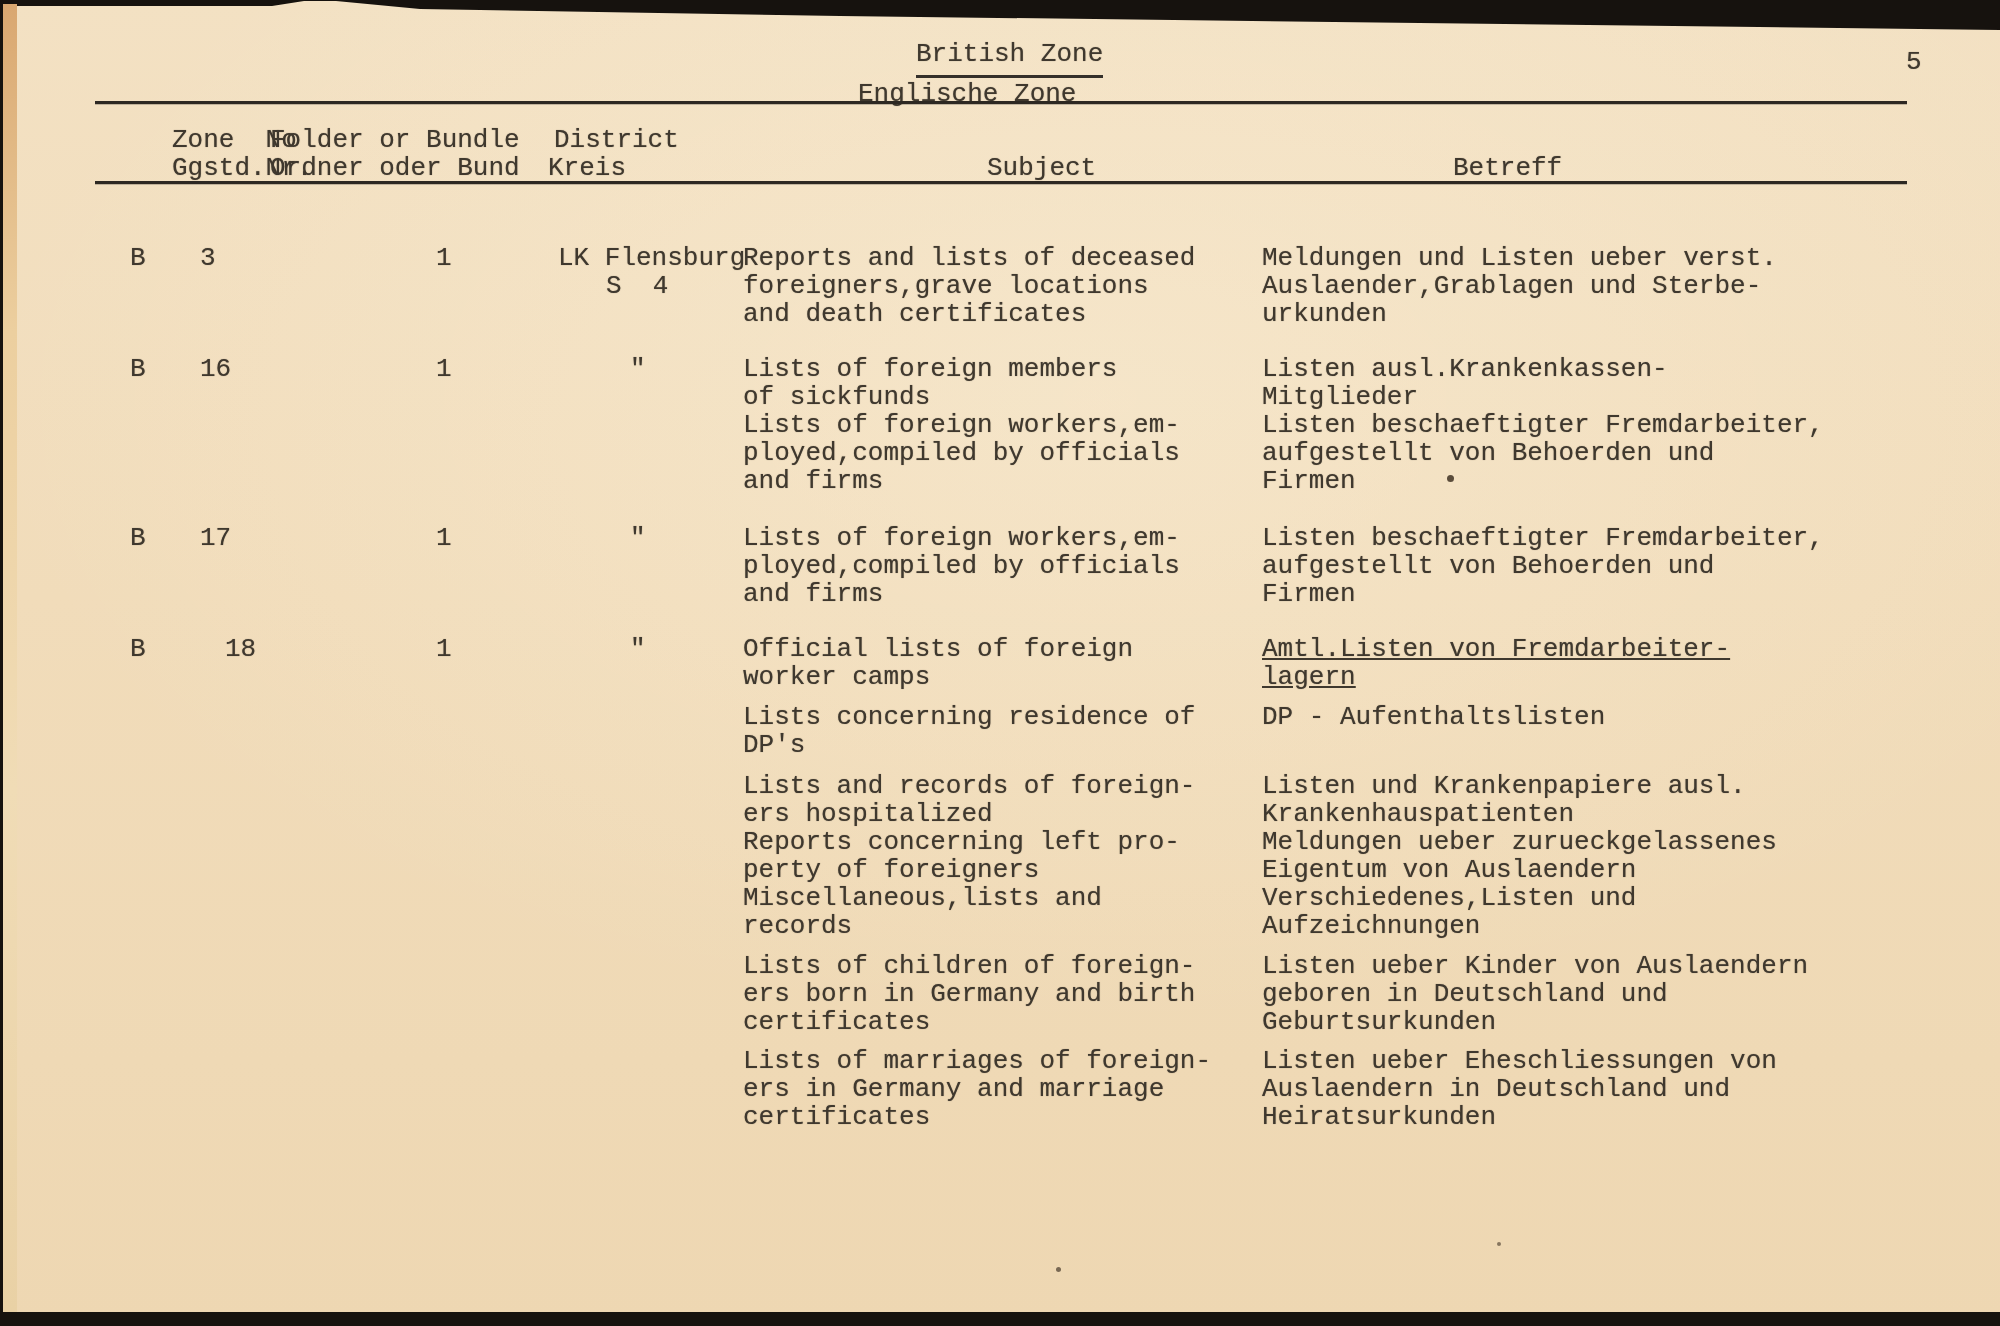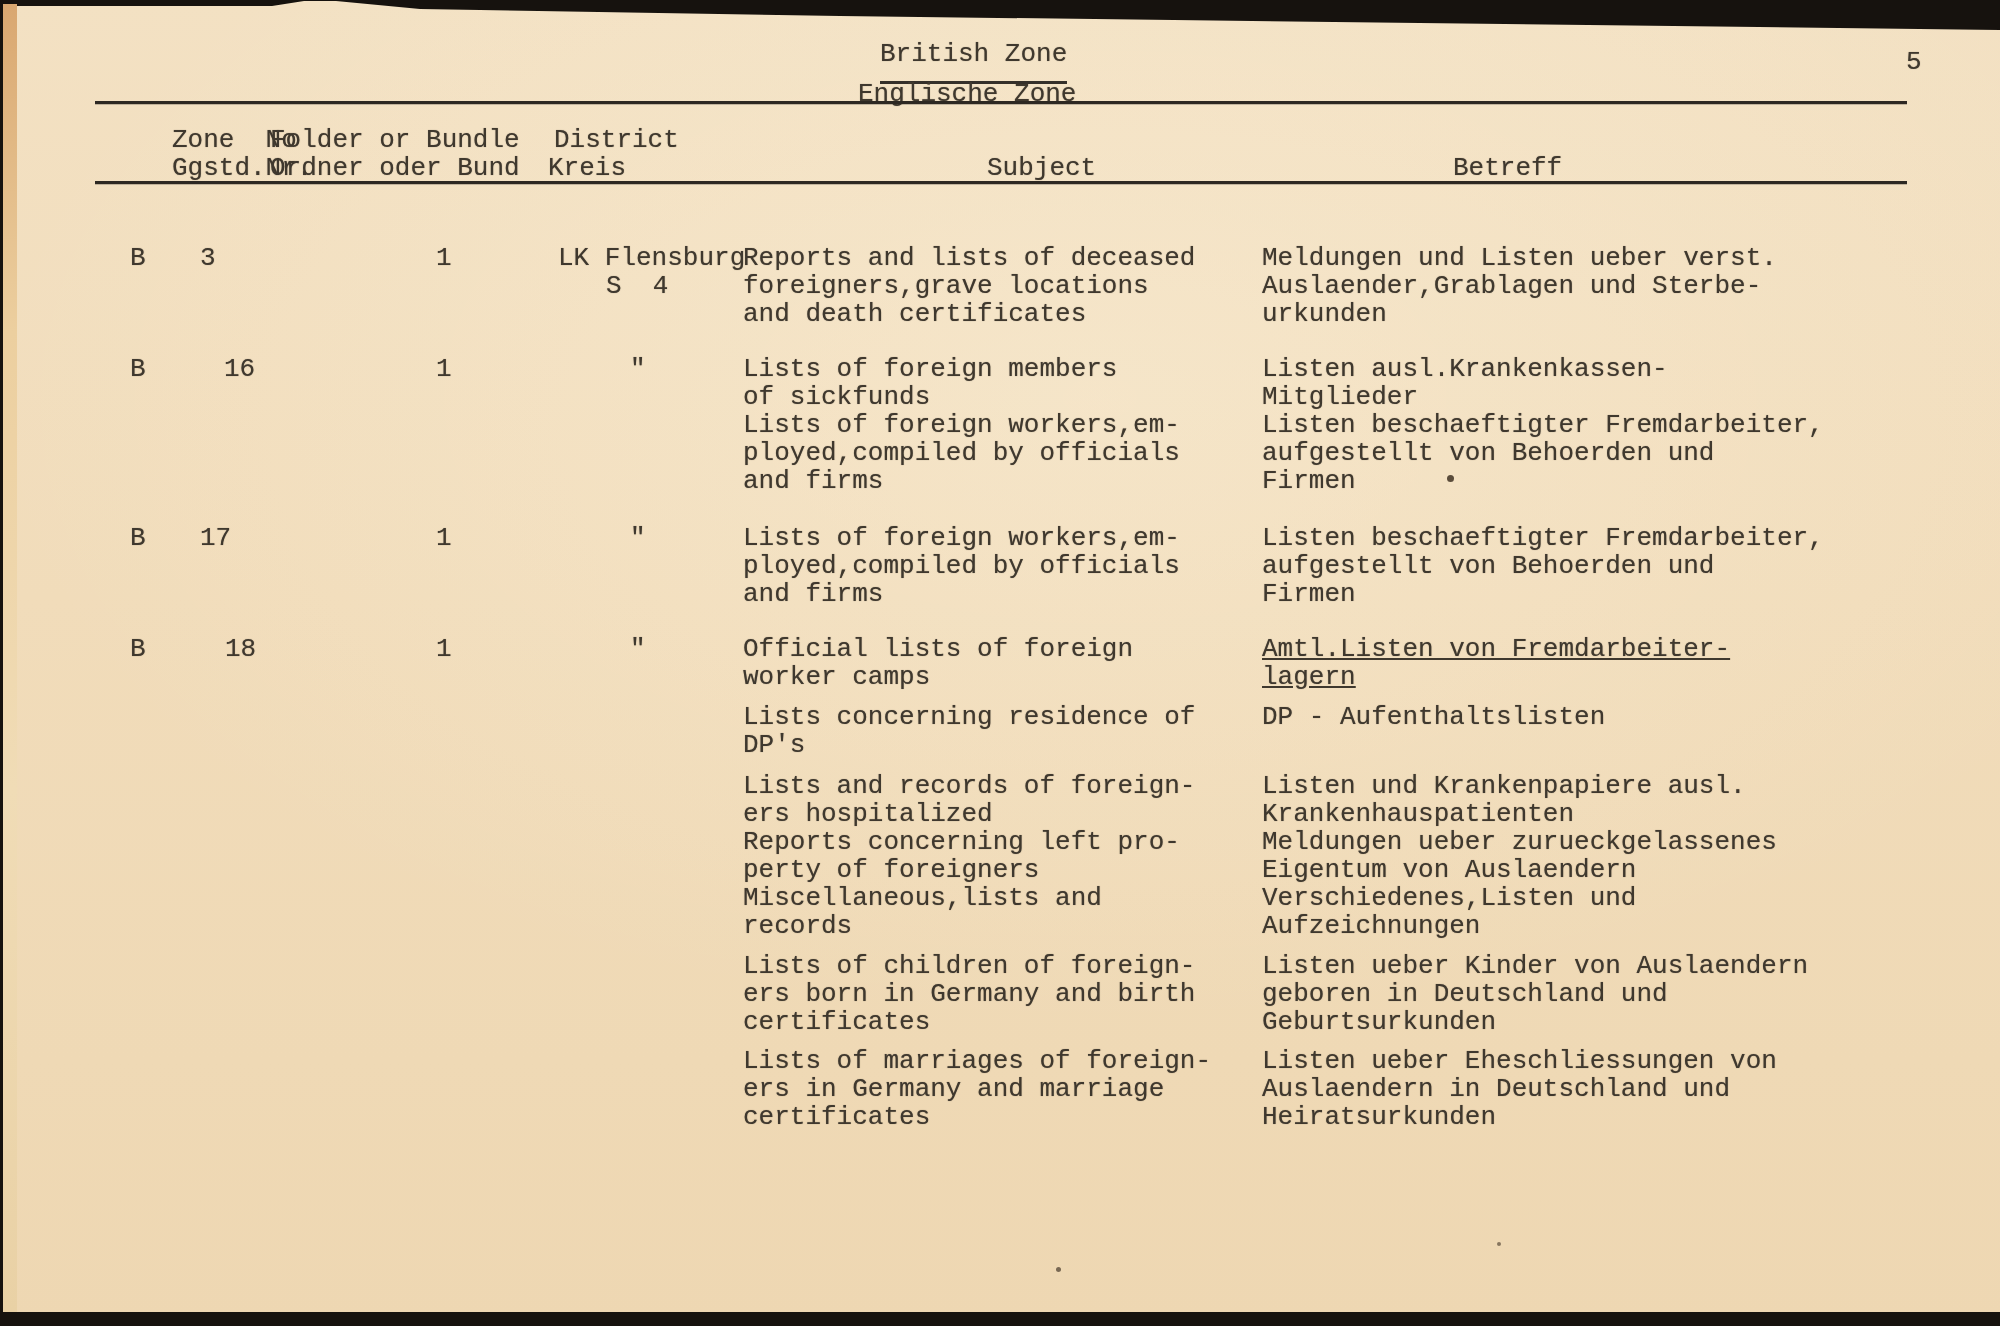--- a/index.html
+++ b/index.html
@@ -13,21 +13,21 @@
     font-family:"Liberation Mono","DejaVu Sans Mono",monospace;
     color:#3f382e;
   }
   .t{
     position:absolute;
     font-size:26px;line-height:28px;
     white-space:pre;
     letter-spacing:0;
     text-shadow:0 0 1px rgba(63,56,46,.55);
   }
-  .title-underline{border-bottom:3px solid #35302a;padding-bottom:13px;}
+  .title-underline{border-bottom:3px solid #35302a;padding-bottom:7px;margin-left:36px;}
   .rule{position:absolute;left:95px;width:1812px;height:3px;background:#2d2822;
         box-shadow:0 1px 0 rgba(45,40,34,.25);}
   .scan-top{position:absolute;top:0;left:0;width:2000px;height:34px;background:#16120e;
         clip-path:polygon(0 0,100% 0,100% 30px,42% 16px,21% 9px,16.8% 1px,15.2% 1px,13.6% 6px,0 6px);}
   .scan-bottom{position:absolute;bottom:0;left:0;width:2000px;height:14px;background:#16120e;}
   .scan-left{position:absolute;top:0;bottom:0;left:0;width:3px;background:#16120e;}
   .edge-left{position:absolute;top:4px;bottom:14px;left:3px;width:14px;
         background:linear-gradient(180deg,#d9a770 0%,#eccf9f 25%,#f0dcb6 60%,#e9d1a5 100%);}
   .speck{position:absolute;background:#5a4c3b;border-radius:50%;}
 </style>
@@ -70,21 +70,21 @@
     <div class="t" style="left:743px;top:244px;">Reports and lists of deceased
 foreigners,grave locations
 and death certificates</div>
     <div class="t" style="left:1262px;top:244px;">Meldungen und Listen ueber verst.
 Auslaender,Grablagen und Sterbe-
 urkunden</div>
   </div>
 
   <div>
     <div class="t" style="left:130px;top:355px;">B</div>
-    <div class="t" style="left:200px;top:355px;margin-left:24px;">16</div>
+    <div class="t" style="left:200px;top:355px;">16</div>
     <div class="t" style="left:436px;top:355px;">1</div>
     <div class="t" style="left:630px;top:355px;">"</div>
     <div class="t" style="left:743px;top:355px;">Lists of foreign members
 of sickfunds</div>
     <div class="t" style="left:1262px;top:355px;">Listen ausl.Krankenkassen-
 Mitglieder</div>
     <div class="t" style="left:743px;top:411px;">Lists of foreign workers,em-
 ployed,compiled by officials
 and firms</div>
     <div class="t" style="left:1262px;top:411px;">Listen beschaeftigter Fremdarbeiter,

